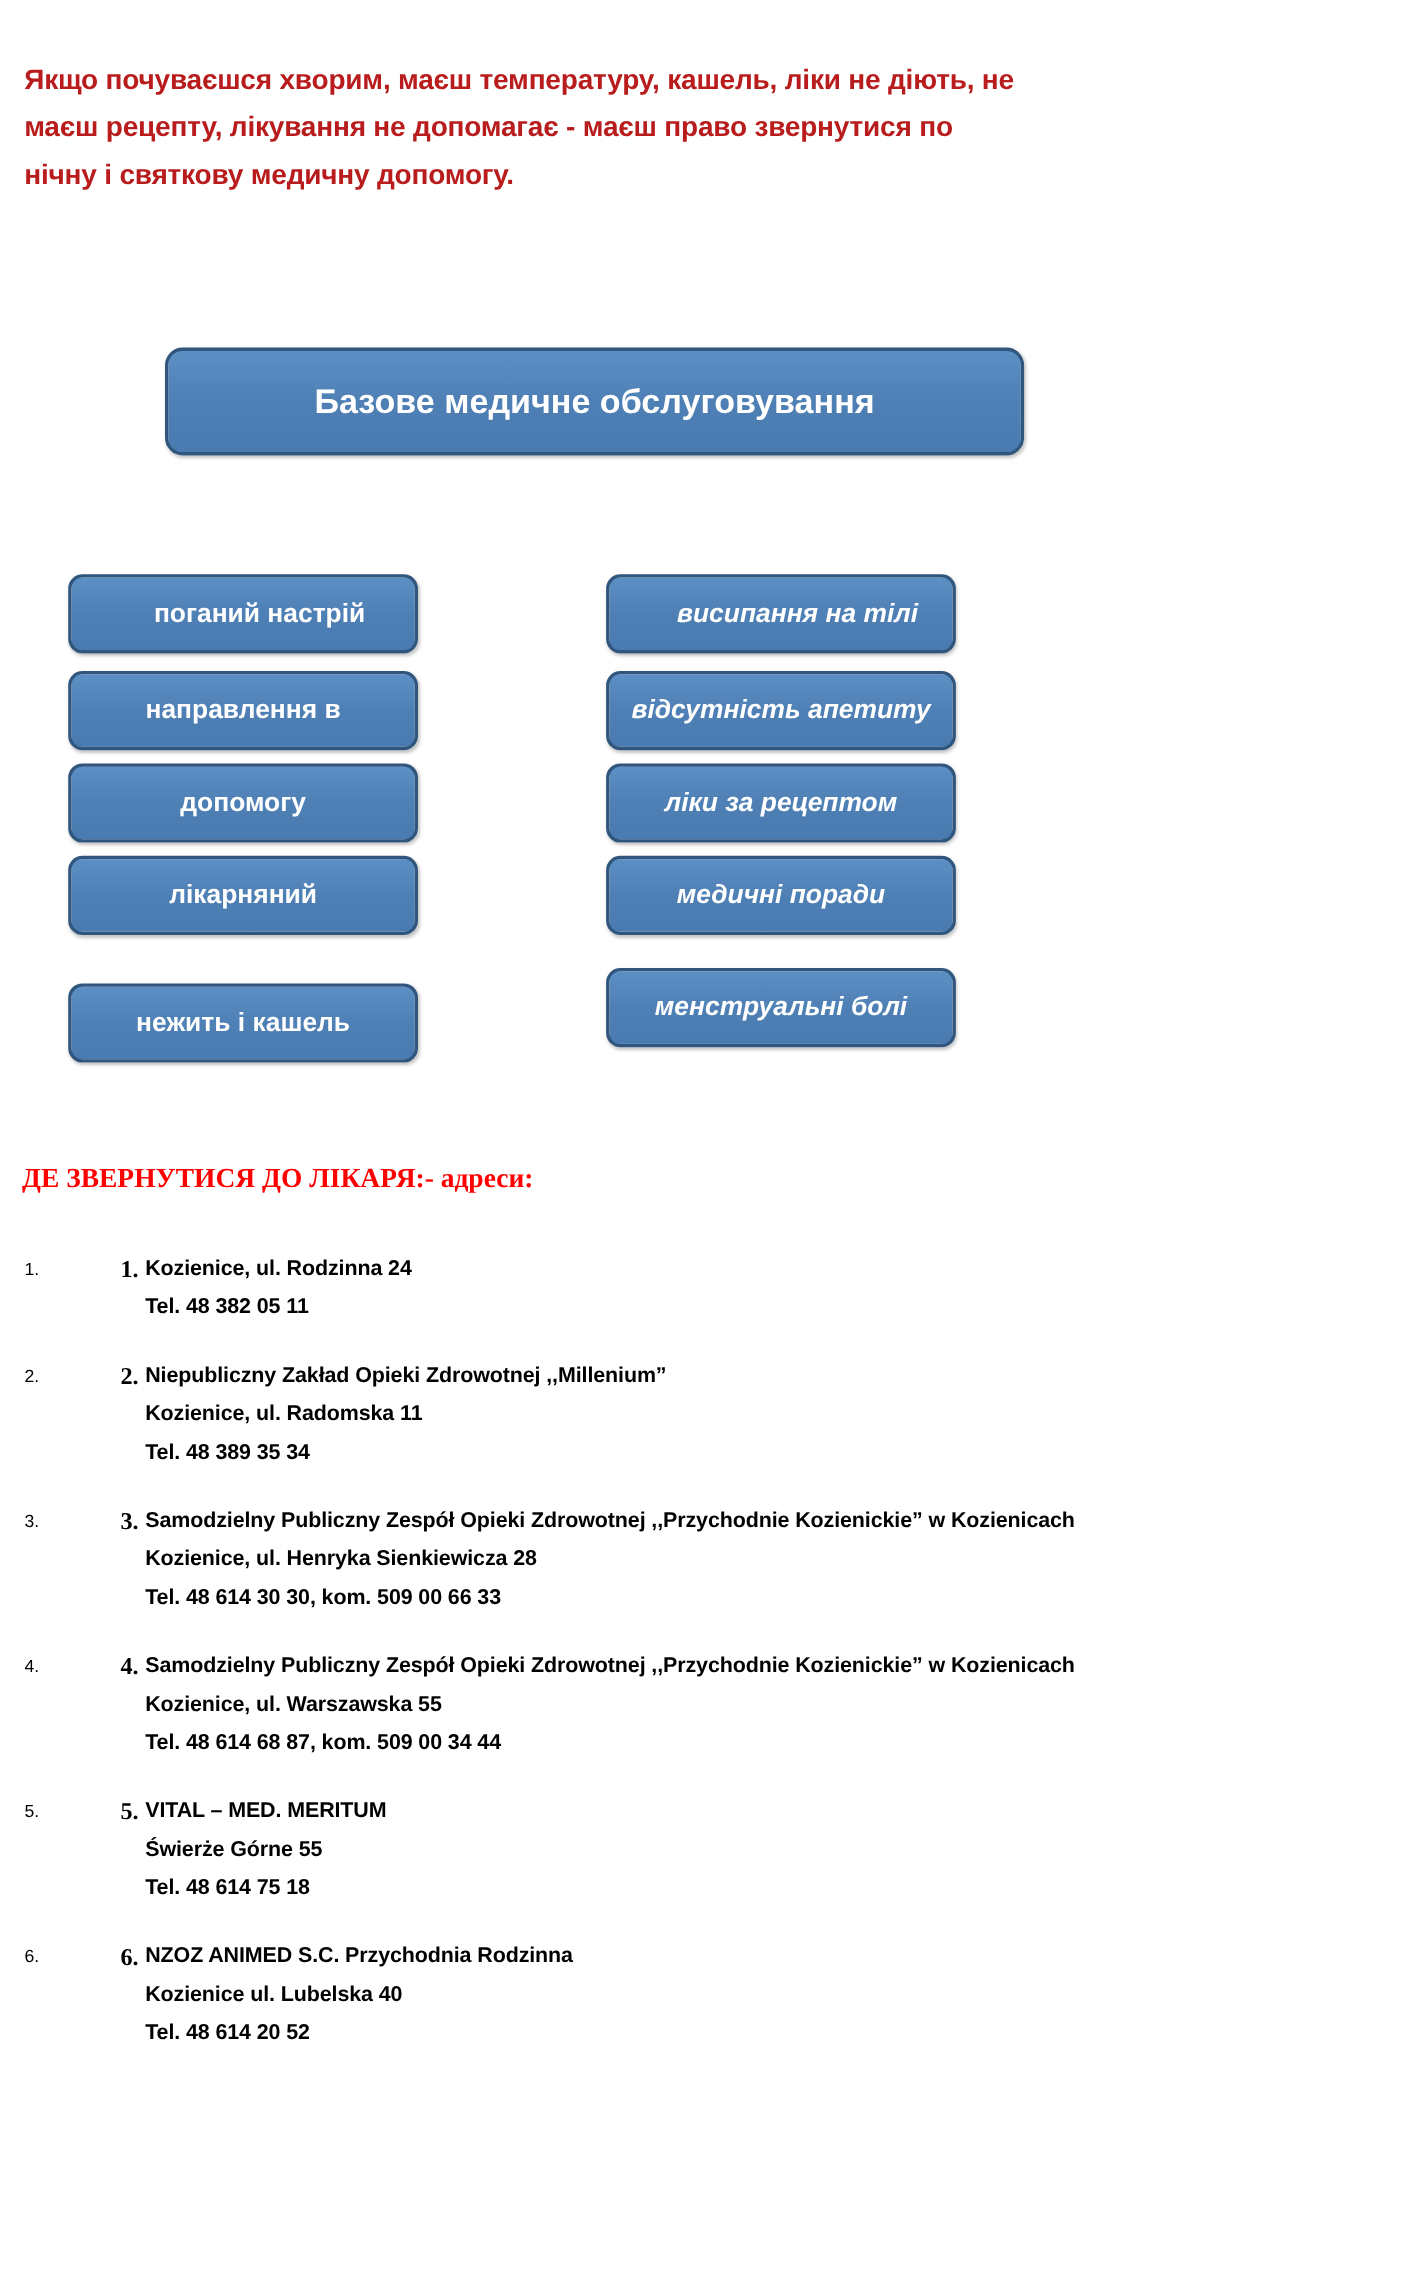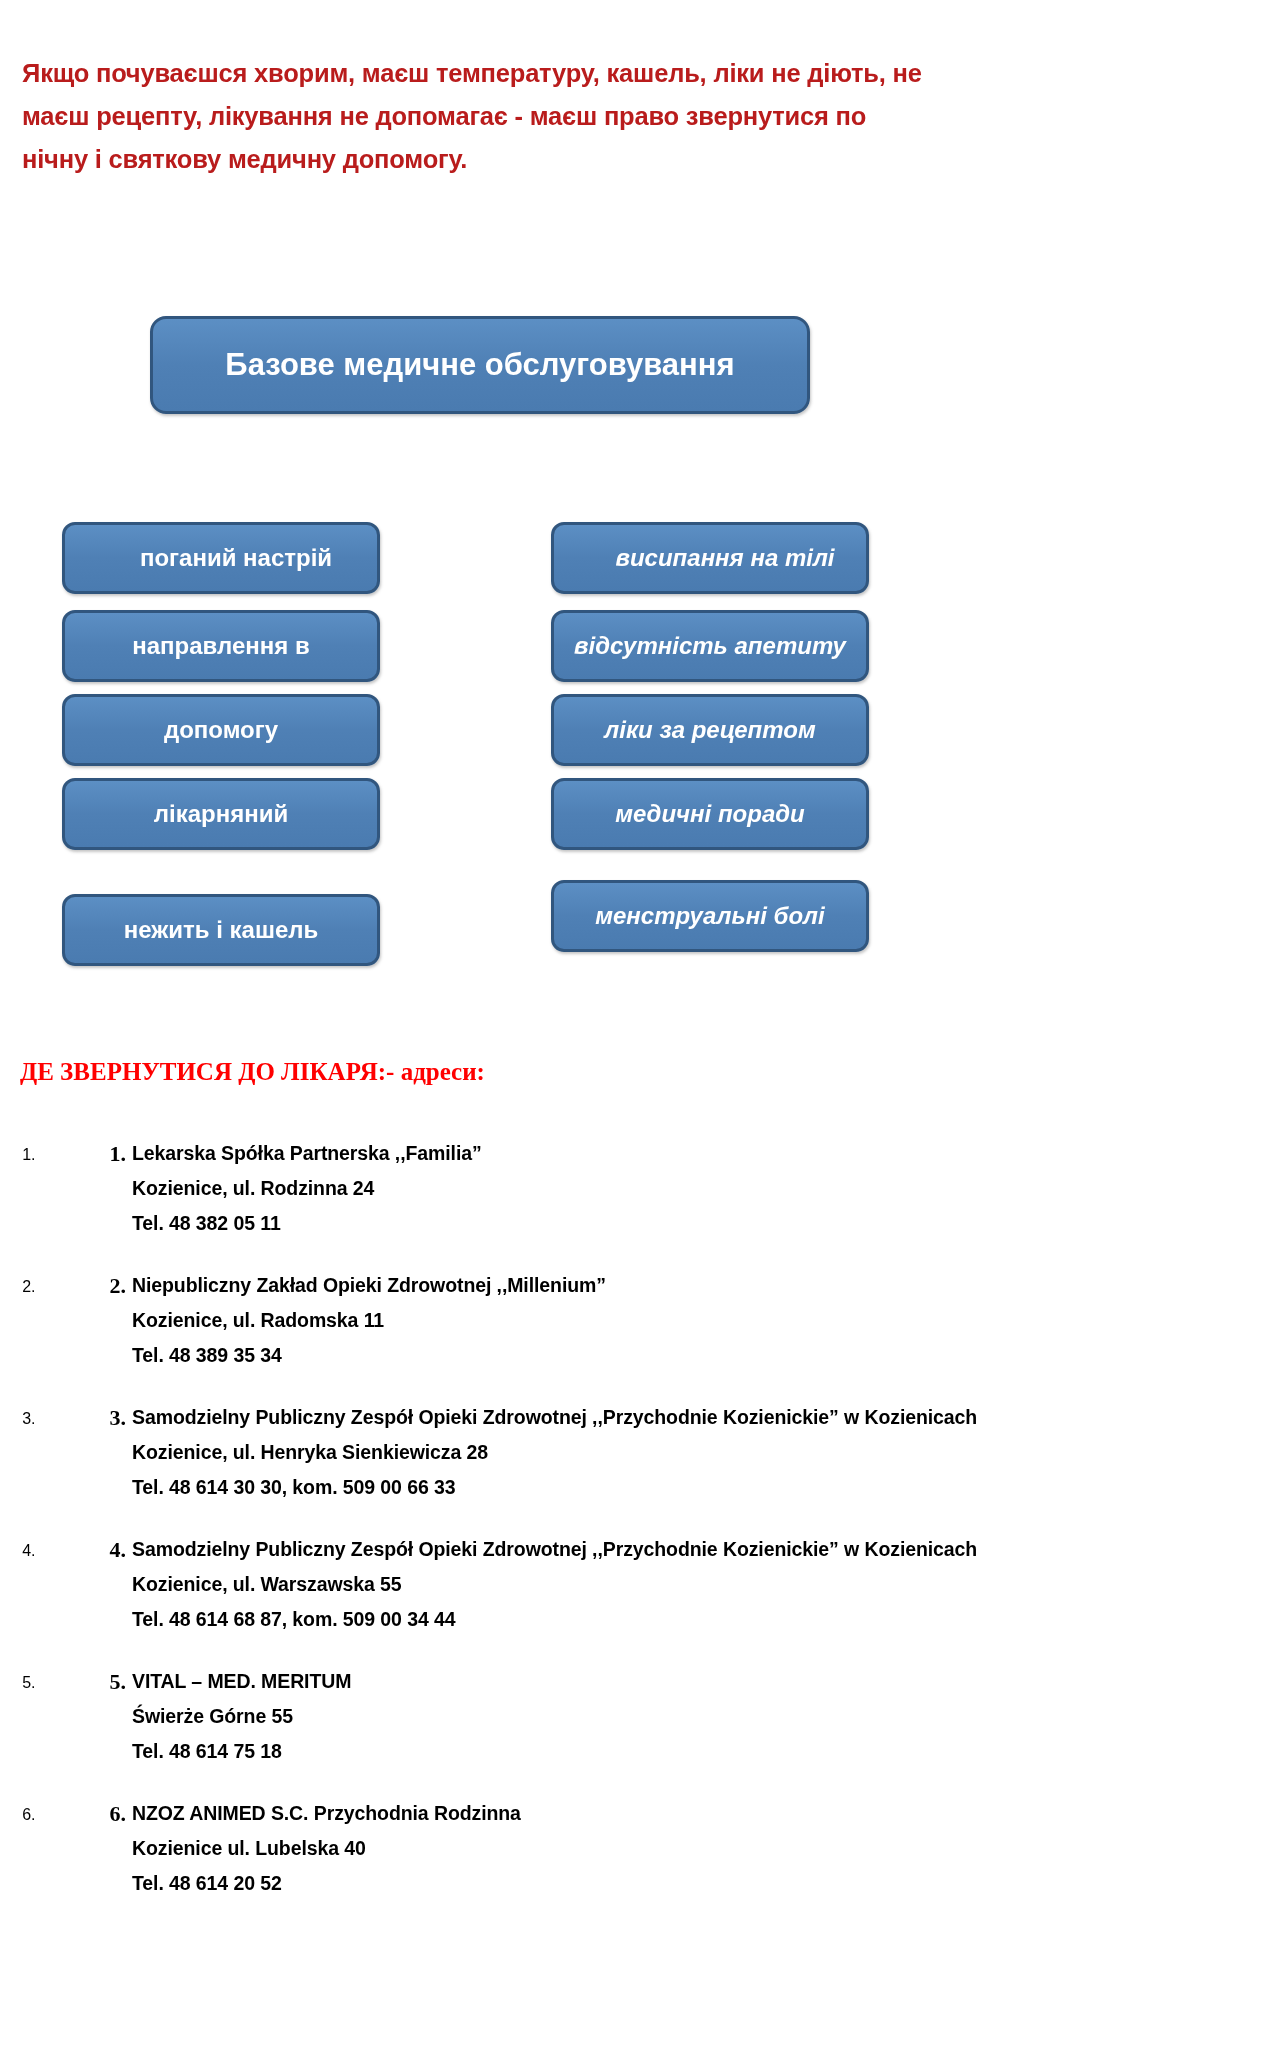--- a/index.html
+++ b/index.html
@@ -51,21 +51,21 @@
     align-items: center;
     justify-content: center;
     text-align: center;
     box-shadow: 1px 2px 3px rgba(90, 90, 90, 0.35);
     padding: 0 10px;
   }
 
   .bluebox.title-box {
     left: 150px;
     top: 316px;
-    width: 660px;
+    width: 781px;
     height: 98px;
     font-size: 31px;
     border-radius: 16px;
   }
 
   .bluebox.item-box {
     width: 318px;
     height: 72px;
     font-size: 24px;
     border-radius: 13px;
@@ -177,21 +177,20 @@
 
   <div class="section-heading">
     <span>ДЕ ЗВЕРНУТИСЯ ДО ЛІКАРЯ:-</span>
     <span class="sub">адреси:</span>
   </div>
 
   <ol class="addr-list">
     <li class="addr-item">
       <span class="addr-num">1.</span>
       <span class="addr-lines">
-        <span class="line">Lekarska Spółka Partnerska ,,Familia”</span>
         <span class="line">Kozienice, ul. Rodzinna 24</span>
         <span class="line">Tel. 48 382 05 11</span>
       </span>
     </li>
     <li class="addr-item">
       <span class="addr-num">2.</span>
       <span class="addr-lines">
         <span class="line">Niepubliczny Zakład Opieki Zdrowotnej ,,Millenium”</span>
         <span class="line">Kozienice, ul. Radomska 11</span>
         <span class="line">Tel. 48 389 35 34</span>

